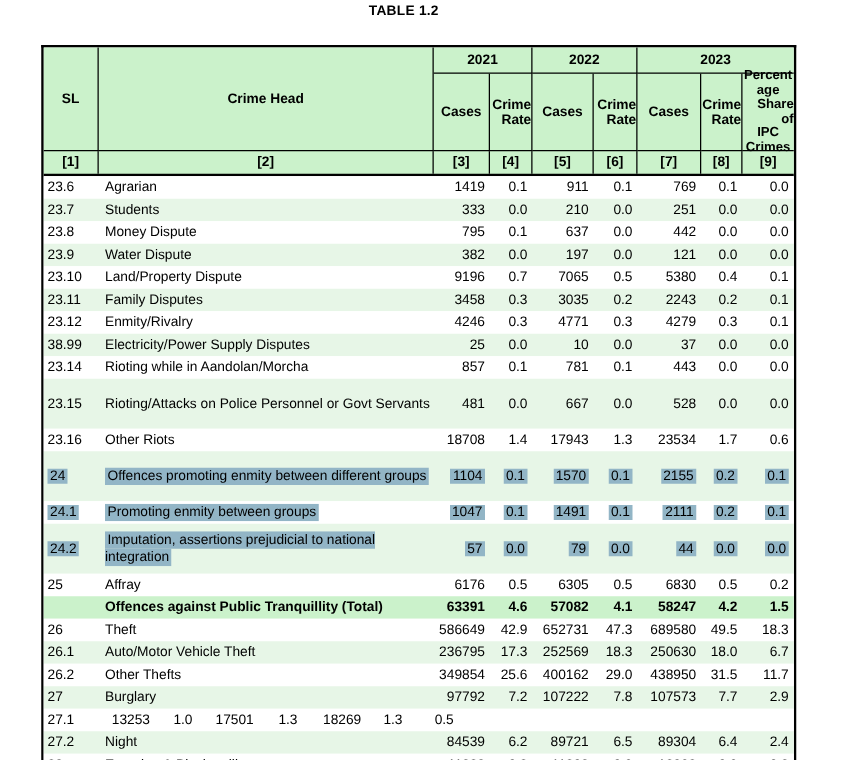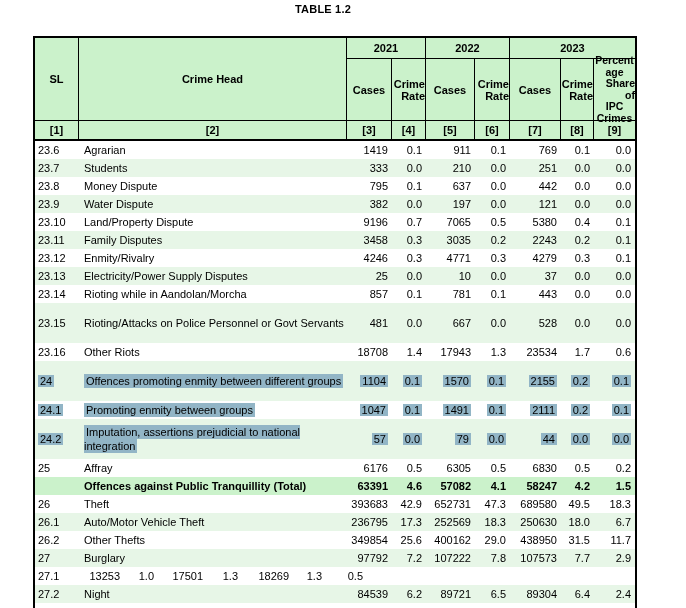--- a/index.html
+++ b/index.html
@@ -154,21 +154,21 @@
         <div class="c head"><span>Enmity/Rivalry</span></div>
         <div class="c num n0"><span>4246</span></div>
         <div class="c num n1"><span>0.3</span></div>
         <div class="c num n2"><span>4771</span></div>
         <div class="c num n3"><span>0.3</span></div>
         <div class="c num n4"><span>4279</span></div>
         <div class="c num n5"><span>0.3</span></div>
         <div class="c num n6"><span>0.1</span></div>
       </div>
       <div class="trow green">
-        <div class="c sl"><span>23.13</span></div>
+        <div class="c sl"><span>38.99</span></div>
         <div class="c head"><span>Electricity/Power Supply Disputes</span></div>
         <div class="c num n0"><span>25</span></div>
         <div class="c num n1"><span>0.0</span></div>
         <div class="c num n2"><span>10</span></div>
         <div class="c num n3"><span>0.0</span></div>
         <div class="c num n4"><span>37</span></div>
         <div class="c num n5"><span>0.0</span></div>
         <div class="c num n6"><span>0.0</span></div>
       </div>
       <div class="trow white">
@@ -255,21 +255,21 @@
         <div class="c num n1"><span>4.6</span></div>
         <div class="c num n2"><span>57082</span></div>
         <div class="c num n3"><span>4.1</span></div>
         <div class="c num n4"><span>58247</span></div>
         <div class="c num n5"><span>4.2</span></div>
         <div class="c num n6"><span>1.5</span></div>
       </div>
       <div class="trow white">
         <div class="c sl"><span>26</span></div>
         <div class="c head"><span>Theft</span></div>
-        <div class="c num n0"><span>393683</span></div>
+        <div class="c num n0"><span>586649</span></div>
         <div class="c num n1"><span>42.9</span></div>
         <div class="c num n2"><span>652731</span></div>
         <div class="c num n3"><span>47.3</span></div>
         <div class="c num n4"><span>689580</span></div>
         <div class="c num n5"><span>49.5</span></div>
         <div class="c num n6"><span>18.3</span></div>
       </div>
       <div class="trow green">
         <div class="c sl"><span>26.1</span></div>
         <div class="c head"><span>Auto/Motor Vehicle Theft</span></div>

